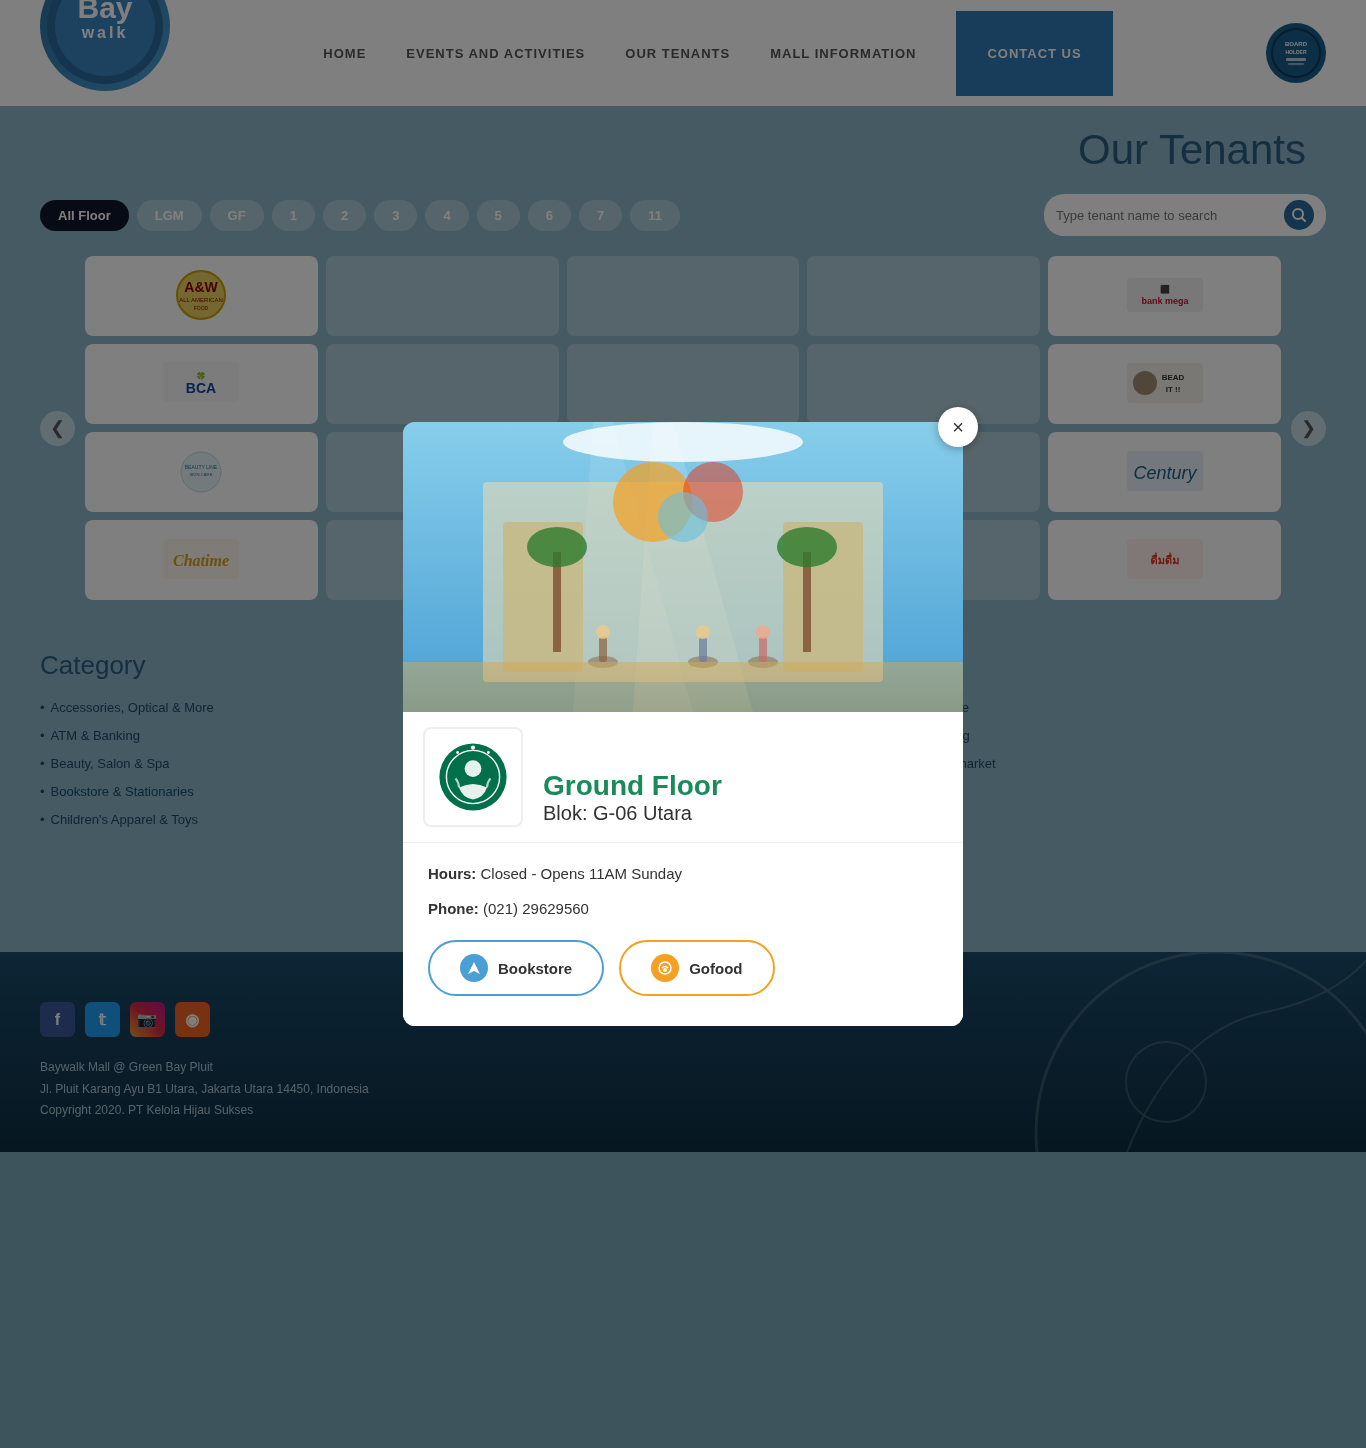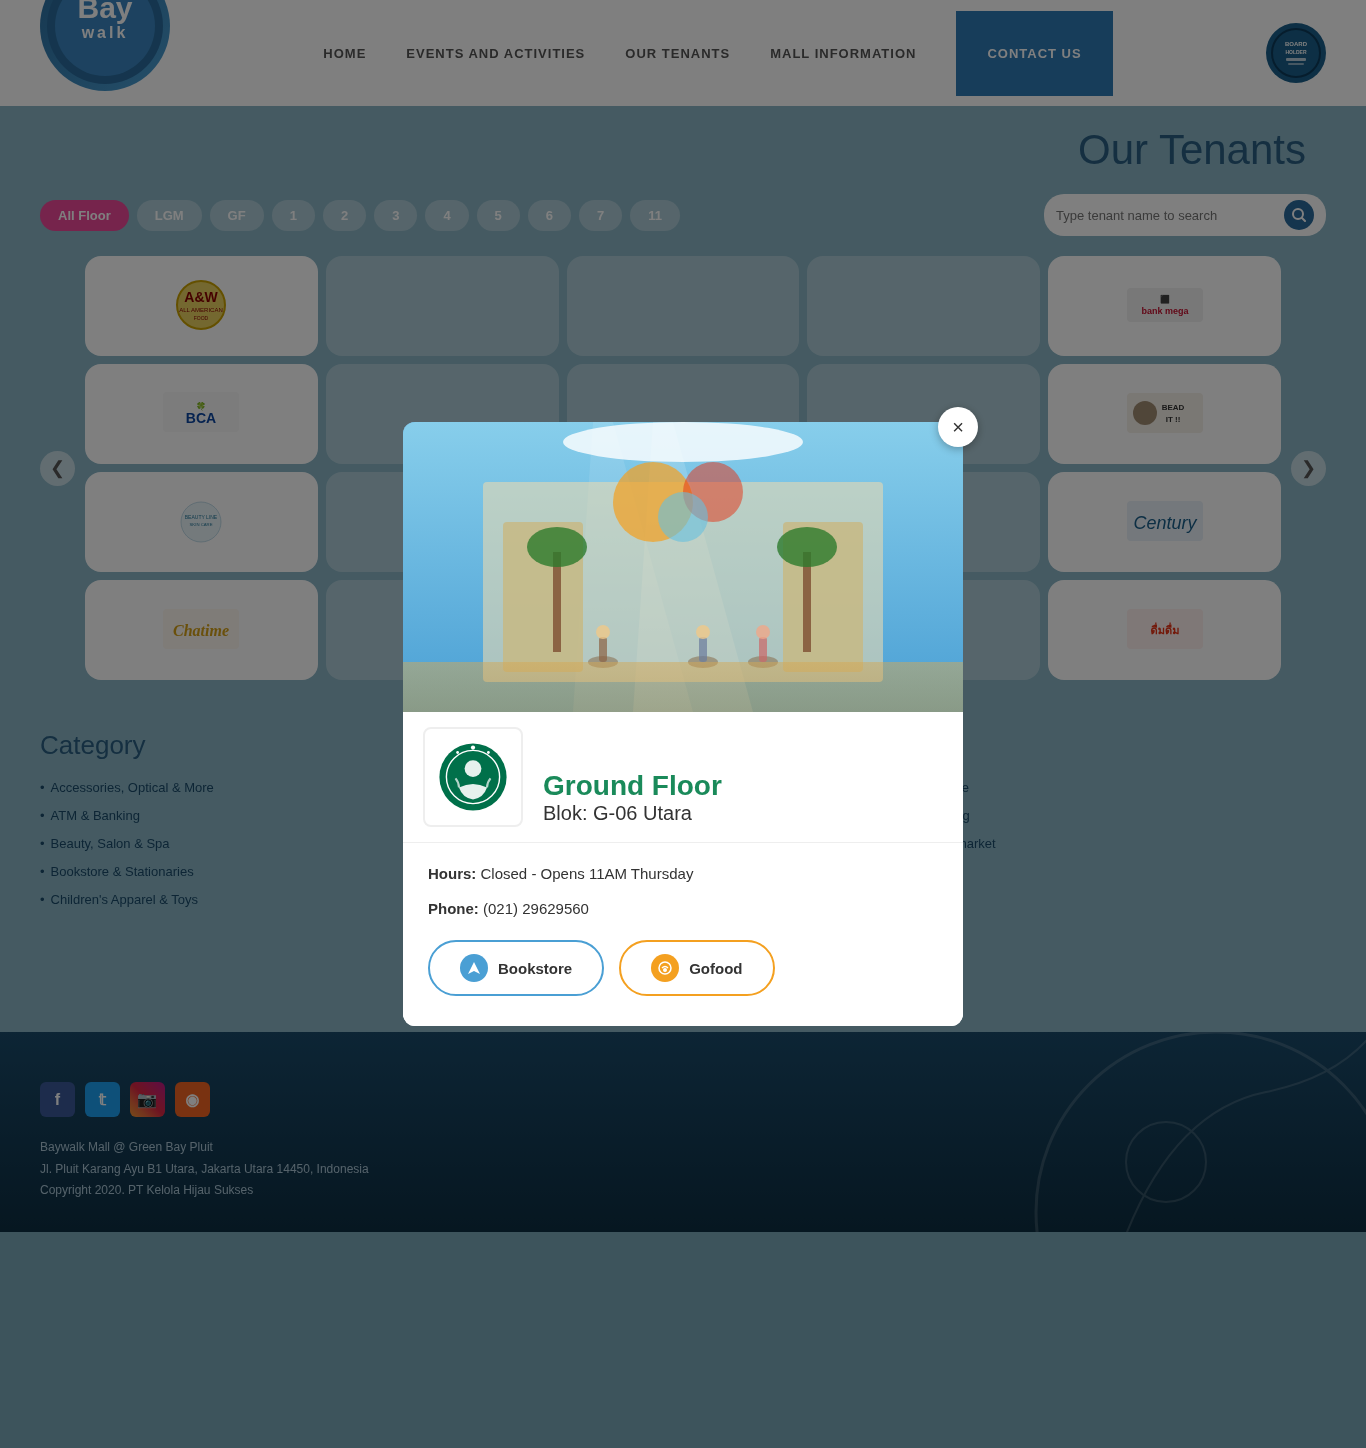--- a/index.html
+++ b/index.html
@@ -106,21 +106,21 @@
       padding: 8px 18px;
       border-radius: 20px;
       background: rgba(255,255,255,0.3);
       color: white;
       font-size: 13px;
       cursor: pointer;
       border: none;
       font-weight: bold;
     }
     .floor-tab.active {
-      background: #ec4899;
+      background: #0f172a;
       color: white;
     }
     .search-box {
       margin-left: auto;
       display: flex;
       align-items: center;
       background: white;
       border-radius: 20px;
       padding: 6px 12px;
       gap: 8px;
@@ -167,26 +167,26 @@
     }
     .tenant-grid {
       flex: 1;
       display: grid;
       grid-template-columns: repeat(5, 1fr);
       gap: 8px;
       margin: 0 10px;
     }
     .tenant-card {
       background: white;
-      border-radius: 16px;
+      border-radius: 8px;
       padding: 15px;
       display: flex;
       align-items: center;
       justify-content: center;
-      height: 100px;
+      height: 80px;
       overflow: hidden;
     }
     
     .aw-logo { color: #c8a000; font-size: 10px; }
     .bca-logo { color: #0057a8; font-weight: 900; font-size: 20px; }
     .beauty-logo { background: #fff; border-radius: 50%; width: 50px; height: 50px; display: flex; align-items: center; justify-content: center; font-size: 8px; color: #666; }
     .chatime-logo { color: #d4a017; font-style: italic; font-size: 14px; }
     .bank-mega-logo { color: #c41230; font-size: 11px; font-weight: bold; }
     .bead-logo { font-size: 10px; color: #333; }
     .century-logo { color: #1a5f8a; font-style: italic; font-size: 14px; }
@@ -701,21 +701,21 @@
         </div>
         <div class="brand-info">
           <div class="brand-floor">Ground Floor</div>
           <div class="brand-blok">Blok: G-06 Utara</div>
         </div>
       </div>
 
       <div class="modal-details">
         <div class="detail-row">
           <span class="detail-label">Hours:</span>
-          <span>Closed - Opens 11AM Thursday</span>
+          <span>Closed - Opens 11AM Sunday</span>
         </div>
         <div class="detail-row">
           <span class="detail-label">Phone:</span>
           <span>(021) 29629560</span>
         </div>
 
         <div class="modal-actions">
           <button class="btn-direction">
             <div class="direction-icon">
               <svg width="16" height="16" viewBox="0 0 16 16">

